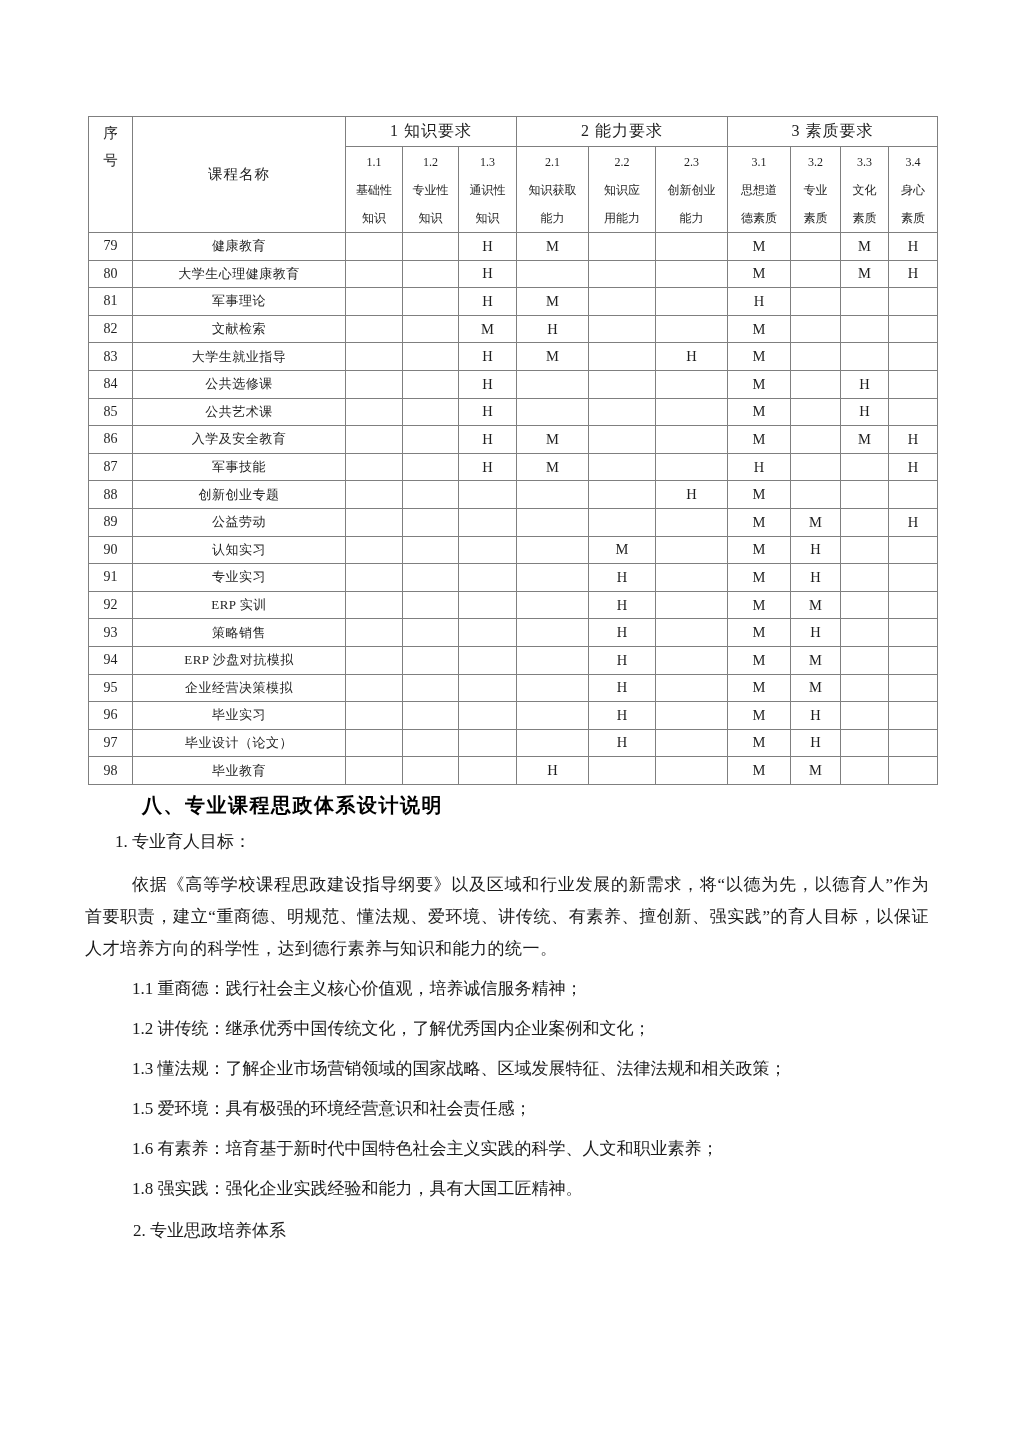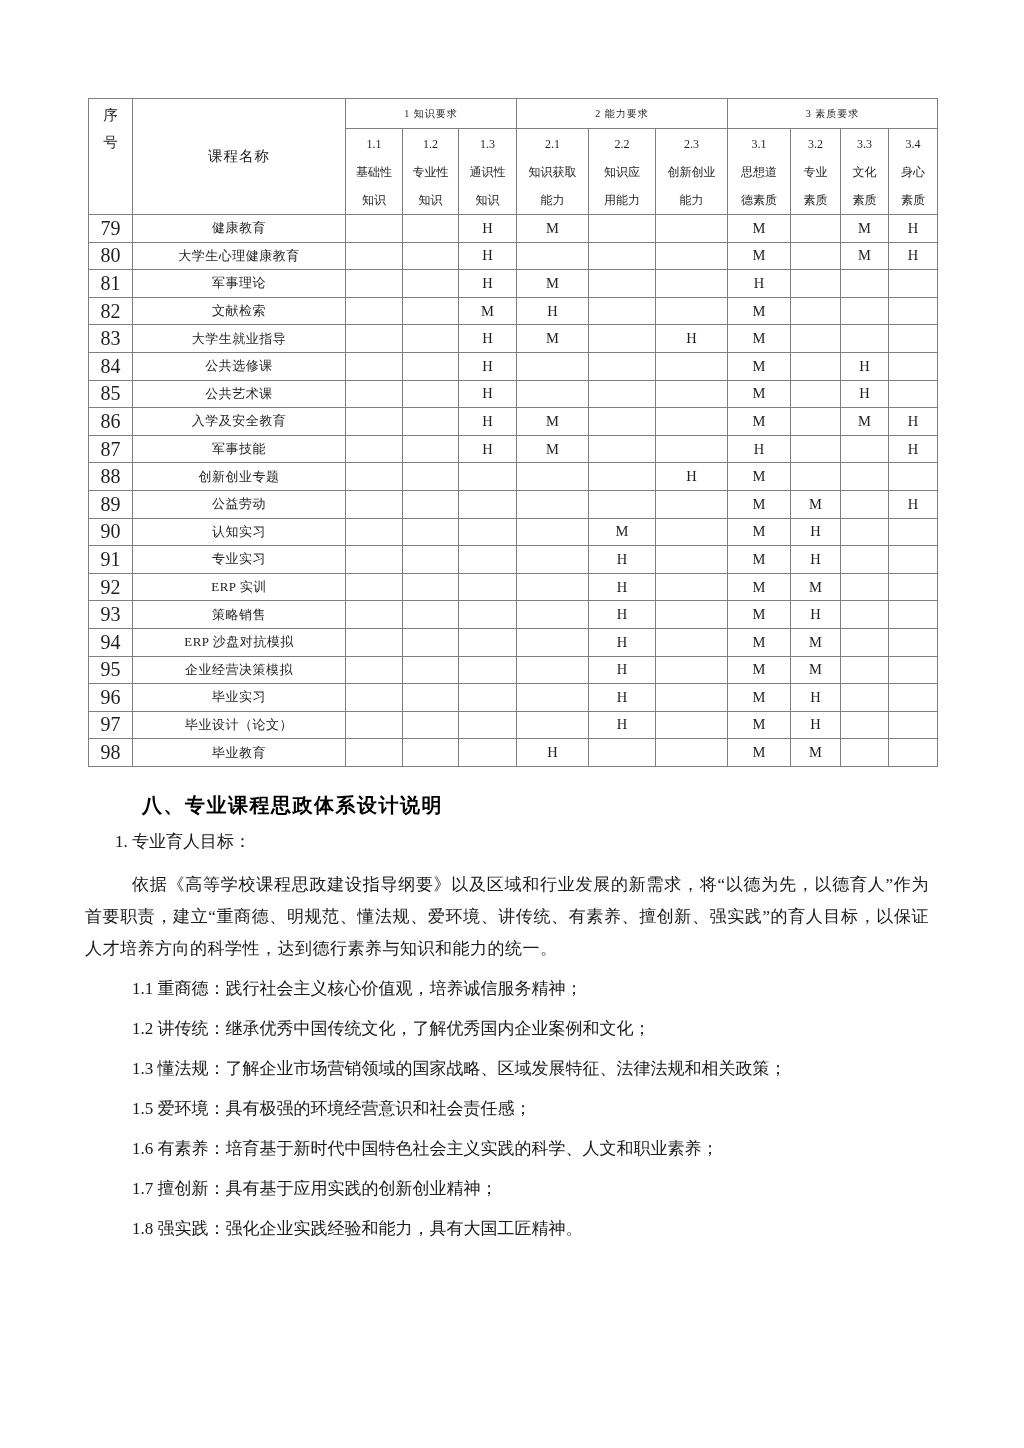--- a/index.html
+++ b/index.html
@@ -10,49 +10,49 @@
     background: #ffffff;
     font-family: "Liberation Serif", serif;
     color: #1f1f1f;
     overflow: hidden;
   }
 
   
   table.course-table {
     position: absolute;
     left: 88px;
-    top: 98px;
+    top: 116px;
     width: 849px;
     border-collapse: collapse;
     table-layout: fixed;
   }
   .course-table td {
     border: 1px solid #7f7f7f;
     text-align: center;
     vertical-align: middle;
     padding: 0;
     font-size: 14.5px;
     color: #1f1f1f;
     overflow: hidden;
   }
   tr.group-row { height: 30px; }
-  td.group-label { font-size: 10px; letter-spacing: 1px; }
+  td.group-label { font-size: 16px; letter-spacing: 1px; }
   tr.sub-row { height: 86px; }
   td.sub-th div { line-height: 28px; height: 28px; font-size: 12px; }
   td.seq-cell { vertical-align: top; }
   .seq-inner {
     width: 1.15em;
     margin: 3px auto 0 auto;
     line-height: 27px;
     font-size: 14.5px;
     word-break: break-all;
   }
   td.course-header-cell { font-size: 14.5px; letter-spacing: 1px; }
   tbody.course-rows tr { height: 27.6px; }
-  td.c-no   { font-size: 20px; }
+  td.c-no   { font-size: 14px; }
   td.c-name { font-size: 13px; letter-spacing: 0.5px; }
   td.c-mark { font-size: 14.5px; }
 
   
   .content {
     position: absolute;
     left: 85px;
     top: 794px;
     width: 852px;
     font-size: 17px;
@@ -453,18 +453,18 @@
     <h2 class="sec-heading">八、专业课程思政体系设计说明</h2>
     <p class="item-1">1. 专业育人目标：</p>
     <p class="para">依据《高等学校课程思政建设指导纲要》以及区域和行业发展的新需求，将“以德为先，以德育人”作为首要职责，建立“重商德、明规范、懂法规、爱环境、讲传统、有素养、擅创新、强实践”的育人目标，以保证人才培养方向的科学性，达到德行素养与知识和能力的统一。</p>
     <div class="goals">
 
     <p class="goal">1.1 重商德：践行社会主义核心价值观，培养诚信服务精神；</p>
         <p class="goal">1.2 讲传统：继承优秀中国传统文化，了解优秀国内企业案例和文化；</p>
         <p class="goal">1.3 懂法规：了解企业市场营销领域的国家战略、区域发展特征、法律法规和相关政策；</p>
         <p class="goal">1.5 爱环境：具有极强的环境经营意识和社会责任感；</p>
         <p class="goal">1.6 有素养：培育基于新时代中国特色社会主义实践的科学、人文和职业素养；</p>
-        <p class="goal">1.7 擅创新：具有基于应用实践的创新创业精神；</p>
         <p class="goal">1.8 强实践：强化企业实践经验和能力，具有大国工匠精神。</p>
       </div>
+    <p class="item-2">2. 专业思政培养体系</p>
   </div>
 
 </div>
 
 </body></html>

